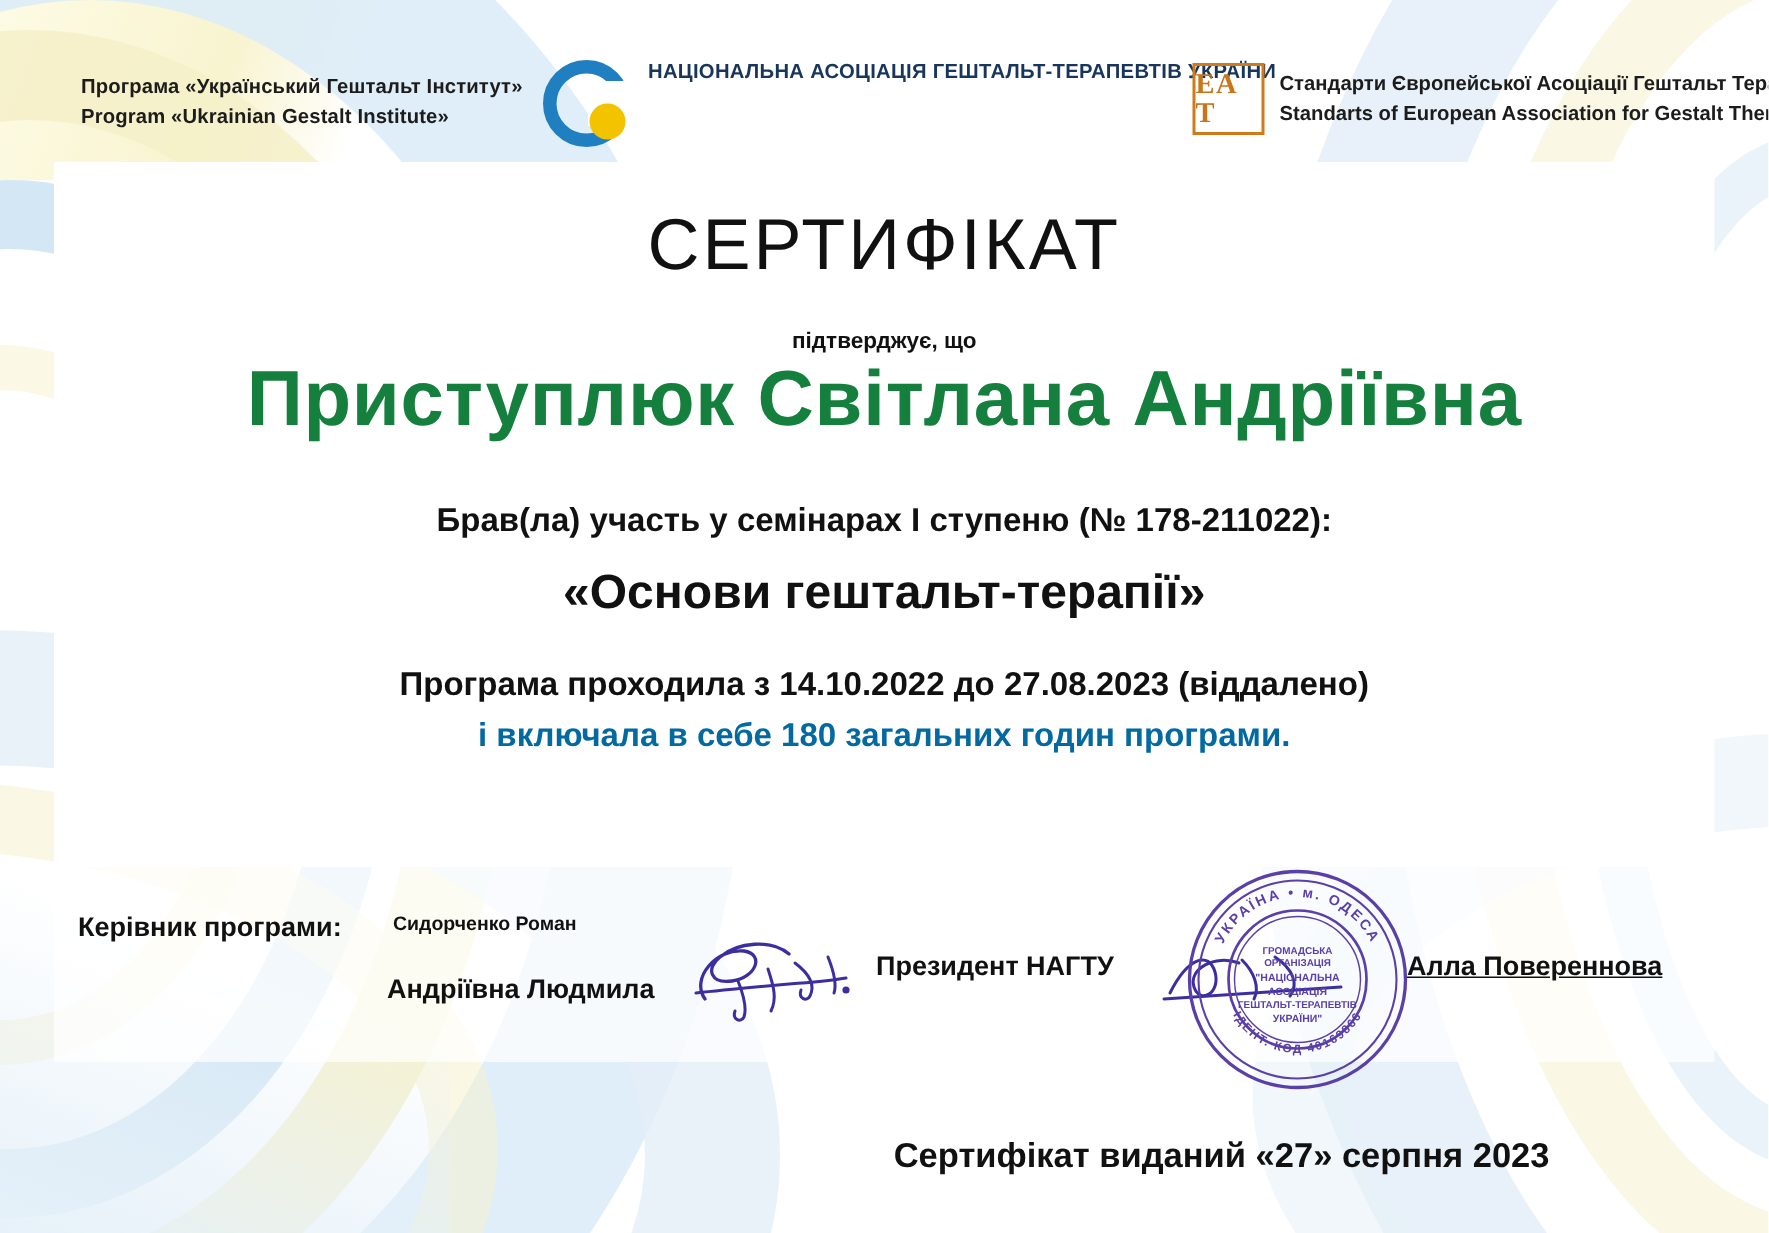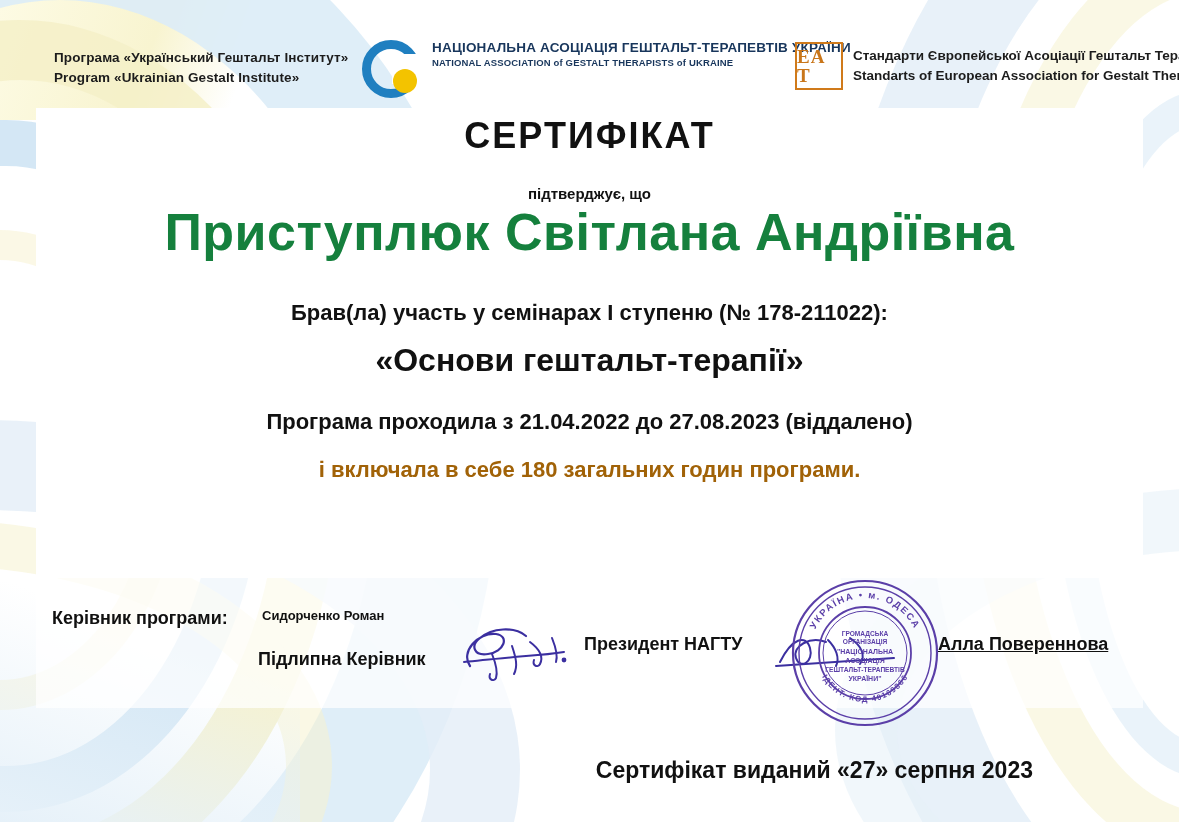--- a/index.html
+++ b/index.html
@@ -224,25 +224,25 @@
   }
 
   
   .body {
     position: absolute;
     left: 36px; top: 108px;
     width: 1107px;
     text-align: center;
   }
   .title {
-    font-size: 36px;
-    font-weight: 700;
+    font-size: 48px;
+    font-weight: 400;
     letter-spacing: 2px;
     color: #111111;
-    margin-top: 7px;
+    margin-top: 28px;
   }
   .subtitle {
     font-size: 15px;
     font-weight: 700;
     color: #111111;
     margin-top: 28px;
   }
   .recipient {
     font-size: 52px;
     font-weight: 700;
@@ -263,22 +263,22 @@
   }
   .period {
     font-size: 22px;
     font-weight: 700;
     color: #111111;
     margin-top: 30px;
   }
   .hours {
     font-size: 22px;
     font-weight: 700;
-    color: #a16207;
-    margin-top: 22px;
+    color: #0369a1;
+    margin-top: 8px;
   }
 
   
   .sig-row {
     position: absolute;
     left: 0; top: 600px;
     width: 1022px;
     height: 110px;
   }
   .label-head {
@@ -371,21 +371,20 @@
     </div>
 
     <div class="hdr-center">
       <div class="nagtu-logo">
         <div class="ring"></div>
         <div class="cut"></div>
         <div class="dot"></div>
       </div>
       <div class="nagtu-text">
         <div class="l1">НАЦІОНАЛЬНА АСОЦІАЦІЯ ГЕШТАЛЬТ-ТЕРАПЕВТІВ УКРАЇНИ</div>
-        <div class="l2">NATIONAL ASSOCIATION of GESTALT THERAPISTS of UKRAINE</div>
       </div>
     </div>
 
     <div class="hdr-right">
       <div class="eagt-logo">
         <span>EA T</span>
         <div class="bar b1"></div>
         <div class="bar b2"></div>
       </div>
       <div class="eagt-text">
@@ -394,28 +393,28 @@
       </div>
     </div>
   </div>
 
   <div class="body">
     <div class="title">СЕРТИФІКАТ</div>
     <div class="subtitle">підтверджує, що</div>
     <div class="recipient">Приступлюк Світлана Андріївна</div>
     <div class="participation">Брав(ла) участь у семінарах I ступеню (№ 178-211022):</div>
     <div class="course">«Основи гештальт-терапії»</div>
-    <div class="period">Програма проходила з 21.04.2022 до 27.08.2023 (віддалено)</div>
+    <div class="period">Програма проходила з 14.10.2022 до 27.08.2023 (віддалено)</div>
     <div class="hours">і включала в себе 180 загальних годин програми.</div>
   </div>
 
   <div class="sig-row">
     <div class="label-head">Керівник програми:</div>
     <div class="name-1">Сидорченко Роман</div>
-    <div class="name-2">Підлипна Керівник</div>
+    <div class="name-2">Андріївна Людмила</div>
 
     <div class="signature-1">
       <svg width="126" height="78" viewBox="0 0 126 78" fill="none" xmlns="http://www.w3.org/2000/svg">
         <path d="M18 58 C8 44, 26 24, 44 26 C58 28, 52 44, 36 46 C22 48, 18 38, 28 30 C40 20, 62 18, 74 28" stroke="#3b2fa0" stroke-width="2.2" fill="none" stroke-linecap="round"></path>
         <path d="M12 54 C30 52, 52 50, 74 48 C88 47, 100 46, 112 44" stroke="#3b2fa0" stroke-width="2" fill="none" stroke-linecap="round"></path>
         <path d="M40 46 C44 56, 46 64, 44 70 C42 74, 36 72, 38 66" stroke="#3b2fa0" stroke-width="2" fill="none" stroke-linecap="round"></path>
         <path d="M60 38 C64 50, 66 58, 62 66" stroke="#3b2fa0" stroke-width="2" fill="none" stroke-linecap="round"></path>
         <path d="M78 34 C86 40, 92 48, 88 56 C86 60, 80 58, 82 52" stroke="#3b2fa0" stroke-width="2" fill="none" stroke-linecap="round"></path>
         <path d="M100 30 C104 40, 106 48, 104 54" stroke="#3b2fa0" stroke-width="2" fill="none" stroke-linecap="round"></path>
         <circle cx="112" cy="52" r="2.4" fill="#3b2fa0"></circle>

